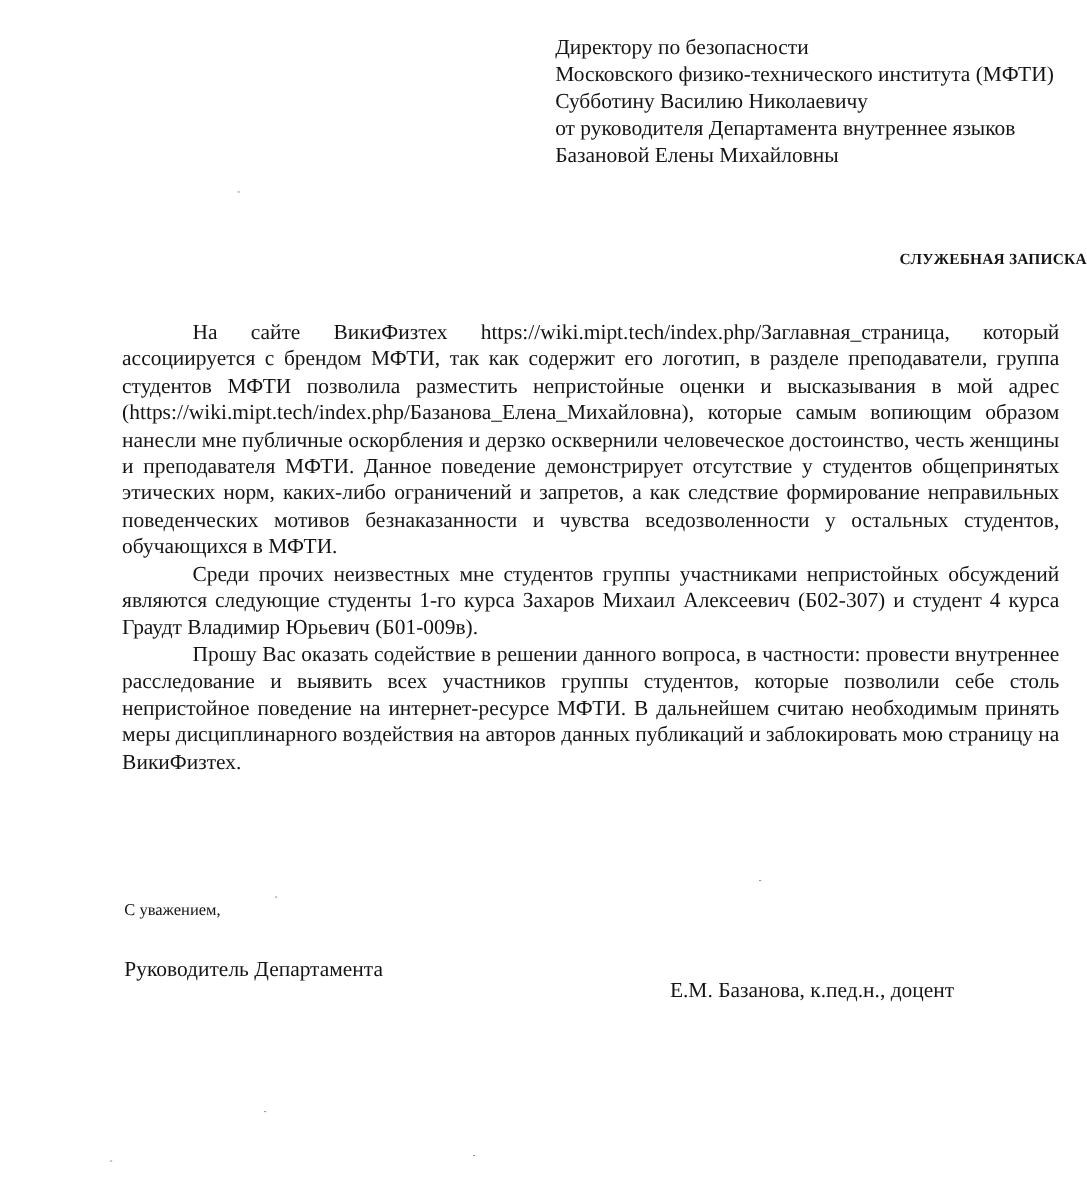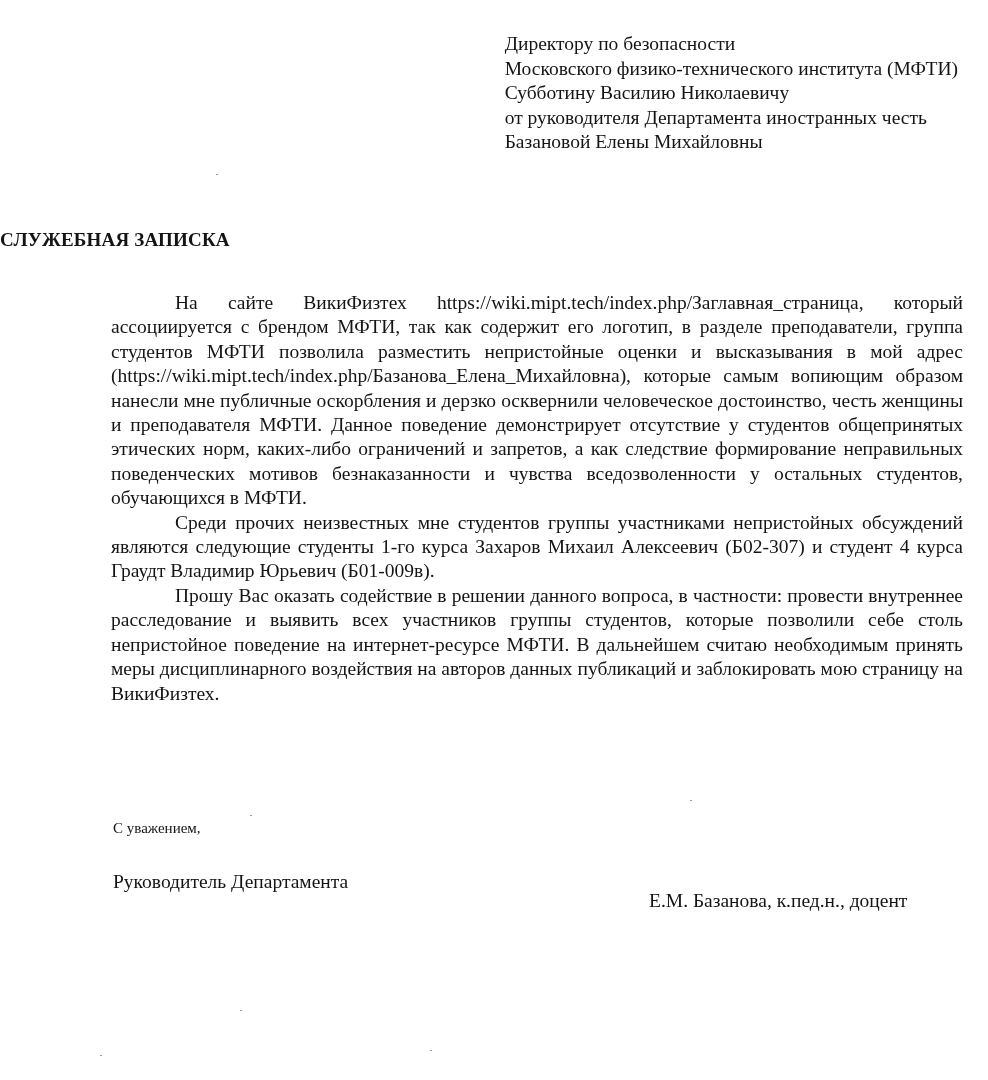--- a/index.html
+++ b/index.html
@@ -8,45 +8,45 @@
       position: relative; color: #141414;
       font-family: "Liberation Serif", "DejaVu Serif", serif;
     }
     .page { position: absolute; inset: 0; }
     .addressee {
       position: absolute; right: 30px; top: 32px; text-align: left;
       font-size: 19.5px; line-height: 24.5px;
     }
     .addressee div { white-space: nowrap; }
     .title {
-      position: absolute; left: 0; right: 0; top: 229px; text-align: left;
-      font-weight: bold; font-size: 19px; letter-spacing: 0.2px;
+      position: absolute; left: 0; right: 0; top: 229px; text-align: right;
+      font-weight: bold; font-size: 14px; letter-spacing: 0.2px;
     }
     .body {
       position: absolute; left: 111px; width: 852px; top: 291px;
       font-size: 19.5px; line-height: 24.4px; text-align: justify;
     }
     .body p { margin: 0; text-indent: 64px; }
     .closing { position: absolute; left: 113px; top: 820px; font-size: 15px; }
     .position {
       position: absolute; left: 113px; top: 870px; font-size: 19.5px; line-height: 24.5px; text-align: center;
     }
-    .signer { position: absolute; left: 609px; top: 890px; font-size: 19.5px; white-space: nowrap; margin-left: 40px; }
+    .signer { position: absolute; left: 609px; top: 890px; font-size: 19.5px; white-space: nowrap; }
     .speck { position: absolute; width: 2px; height: 1px; background: #9a9a9a; }
   </style>
 </head>
 <body>
 
 <div class="page">
 
   <div class="addressee">
     <div>Директору по безопасности</div>
     <div>Московского физико-технического института (МФТИ)</div>
     <div>Субботину Василию Николаевичу</div>
-    <div>от руководителя Департамента иностранных честь</div>
+    <div>от руководителя Департамента внутреннее языков</div>
     <div>Базановой Елены Михайловны</div>
   </div>
 
   <div class="title">СЛУЖЕБНАЯ ЗАПИСКА</div>
 
   <div class="body">
     <p>На сайте ВикиФизтех https://wiki.mipt.tech/index.php/Заглавная_страница, который ассоциируется с брендом МФТИ, так как содержит его логотип, в разделе преподаватели, группа студентов МФТИ позволила разместить непристойные оценки и высказывания в мой адрес (https://wiki.mipt.tech/index.php/Базанова_Елена_Михайловна), которые самым вопиющим образом нанесли мне публичные оскорбления и дерзко осквернили человеческое достоинство, честь женщины и преподавателя МФТИ. Данное поведение демонстрирует отсутствие у студентов общепринятых этических норм, каких-либо ограничений и запретов, а как следствие формирование неправильных поведенческих мотивов безнаказанности и чувства вседозволенности у остальных студентов, обучающихся в МФТИ.</p>
     <p>Среди прочих неизвестных мне студентов группы участниками непристойных обсуждений являются следующие студенты 1-го курса Захаров Михаил Алексеевич (Б02-307) и студент 4 курса Граудт Владимир Юрьевич (Б01-009в).</p>
     <p>Прошу Вас оказать содействие в решении данного вопроса, в частности: провести внутреннее расследование и выявить всех участников группы студентов, которые позволили себе столь непристойное поведение на интернет-ресурсе МФТИ.  В дальнейшем считаю необходимым принять меры дисциплинарного воздействия на авторов данных публикаций и заблокировать мою страницу на ВикиФизтех.</p>
   </div>

